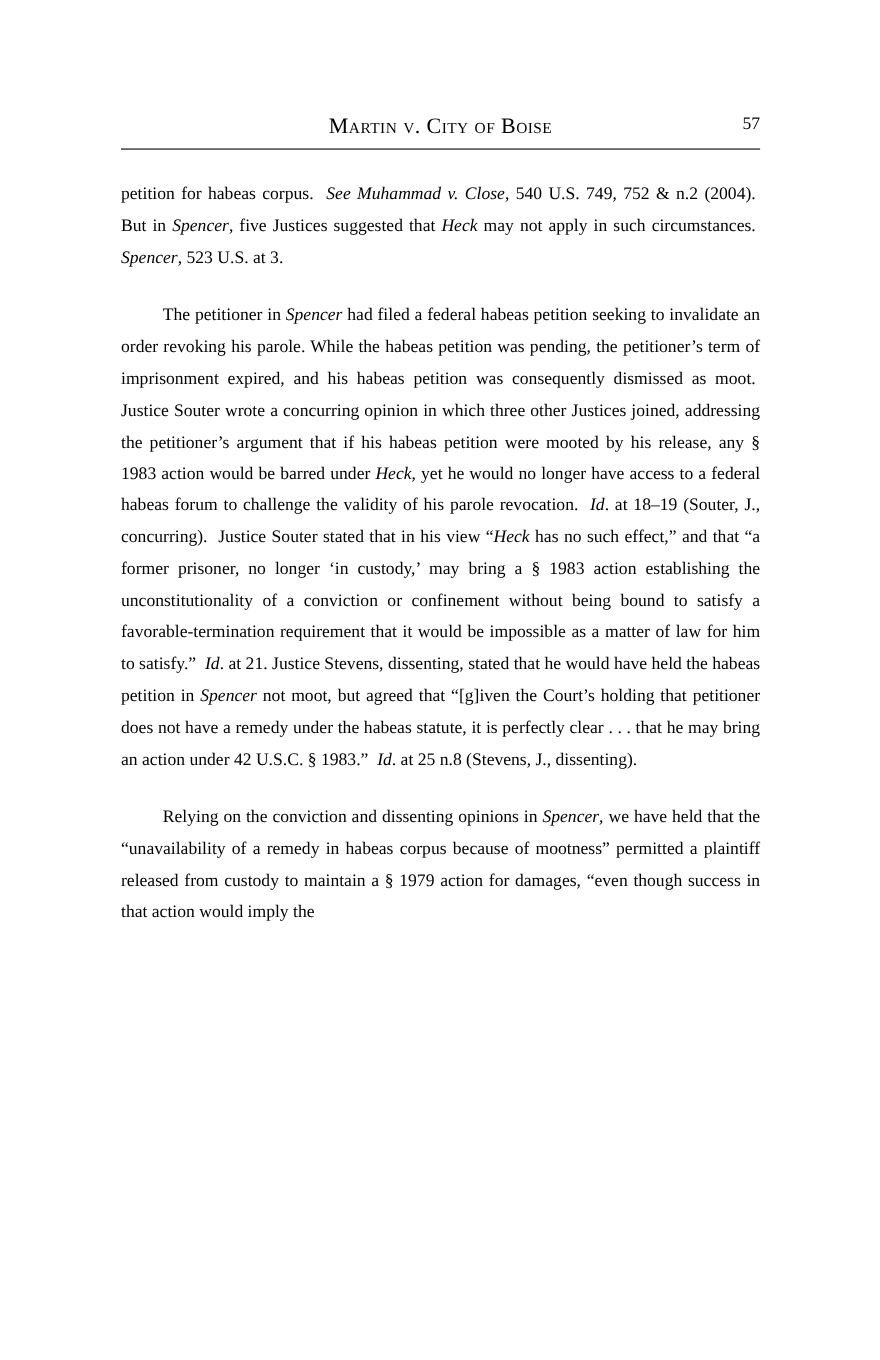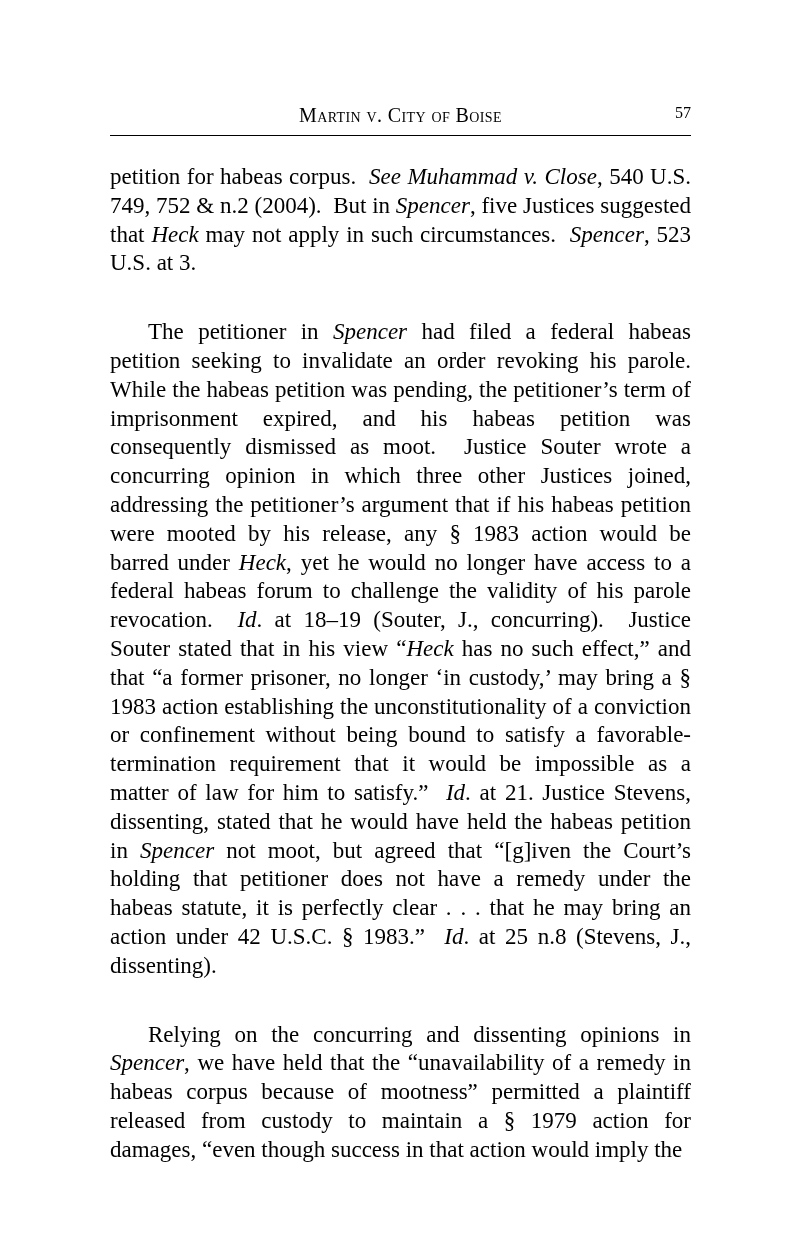--- a/index.html
+++ b/index.html
@@ -39,29 +39,29 @@
     top: 0;
     font-size: 16px;
   }
   .header-rule {
     border: none;
     border-top: 1.6px solid #000000;
     margin: 5px 0 0 0;
   }
   .doc-body {
     margin-top: 27px;
-    font-size: 23px;
+    font-size: 16px;
     line-height: 28.8px;
     text-align: justify;
   }
   .para {
     margin: 0;
   }
   .para + .para {
-    margin-top: 40px;
+    margin-top: 24px;
     font-family: Liberation Serif, serif;
   }
   .para.indent {
     text-indent: 38px;
   }
   .para i {
     font-style: italic;
   }
 </style>
 </head>
@@ -73,17 +73,17 @@
     <div class="header">
       <span class="running-head">Martin v. City of Boise</span>
       <span class="page-number">57</span>
     </div>
 
     <hr class="header-rule">
 
     <div class="doc-body">
         <p class="para"><span>petition for habeas corpus.&nbsp; </span><i>See Muhammad v. Close</i><span>, 540 U.S. 749, 752 &amp; n.2 (2004).&nbsp; But in </span><i>Spencer</i><span>, five Justices suggested that </span><i>Heck</i><span> may not apply in such circumstances.&nbsp; </span><i>Spencer</i><span>, 523 U.S. at 3.</span></p>
         <p class="para indent"><span>The petitioner in </span><i>Spencer</i><span> had filed a federal habeas petition seeking to invalidate an order revoking his parole. While the habeas petition was pending, the petitioner’s term of imprisonment expired, and his habeas petition was consequently dismissed as moot.&nbsp; Justice Souter wrote a concurring opinion in which three other Justices joined, addressing the petitioner’s argument that if his habeas petition were mooted by his release, any § 1983 action would be barred under </span><i>Heck</i><span>, yet he would no longer have access to a federal habeas forum to challenge the validity of his parole revocation.&nbsp; </span><i>Id</i><span>. at 18–19 (Souter, J., concurring).&nbsp; Justice Souter stated that in his view “</span><i>Heck</i><span> has no such effect,” and that “a former prisoner, no longer ‘in custody,’ may bring a § 1983 action establishing the unconstitutionality of a conviction or confinement without being bound to satisfy a favorable-termination requirement that it would be impossible as a matter of law for him to satisfy.”&nbsp; </span><i>Id</i><span>. at 21. Justice Stevens, dissenting, stated that he would have held the habeas petition in </span><i>Spencer</i><span> not moot, but agreed that “[g]iven the Court’s holding that petitioner does not have a remedy under the habeas statute, it is perfectly clear . . . that he may bring an action under 42 U.S.C. § 1983.”&nbsp; </span><i>Id</i><span>. at 25 n.8 (Stevens, J., dissenting).</span></p>
-        <p class="para indent"><span>Relying on the concurring and dissenting opinions in </span><i>Spencer</i><span>, we have held that the “unavailability of a remedy in habeas corpus because of mootness” permitted a plaintiff released from custody to maintain a § 1979 action for damages, “even though success in that action would imply the</span></p>
+        <p class="para indent"><span>Relying on the conviction and dissenting opinions in </span><i>Spencer</i><span>, we have held that the “unavailability of a remedy in habeas corpus because of mootness” permitted a plaintiff released from custody to maintain a § 1979 action for damages, “even though success in that action would imply the</span></p>
       </div>
 
   </div>
 </div>
 
 </body></html>

